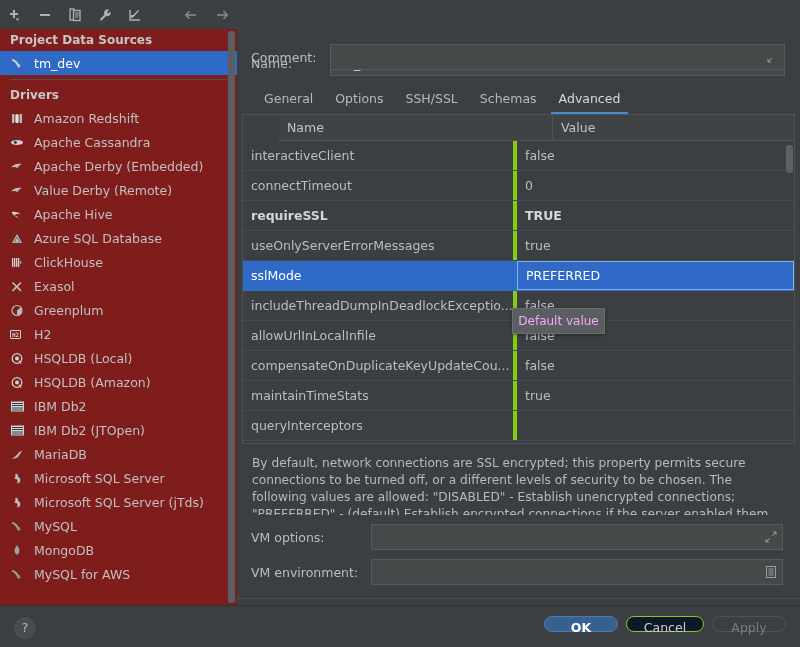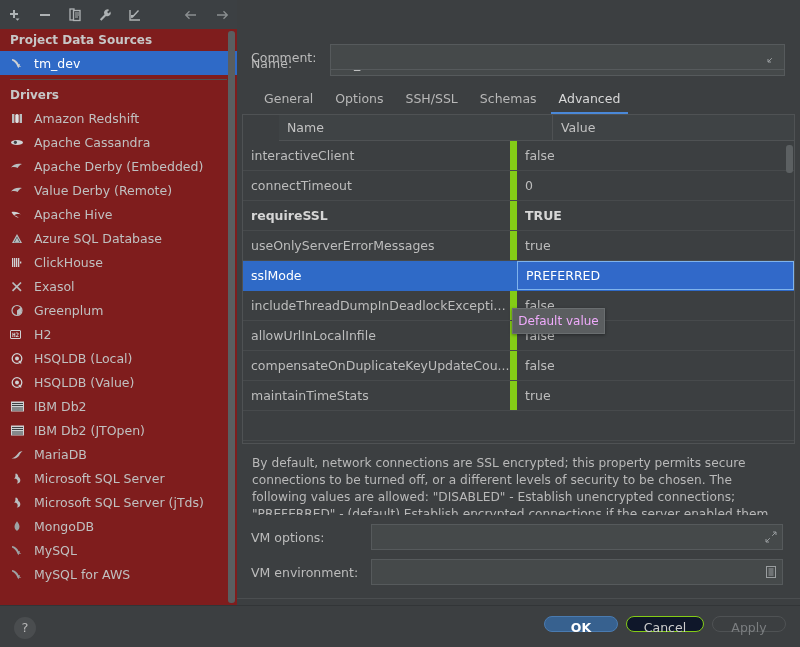--- a/index.html
+++ b/index.html
@@ -110,21 +110,21 @@
     height: 25px; line-height: 25px; font-size: 12.5px; color: #c2c2c2;
     padding-left: 8px;
   }
   .th.c1 { width: 274px; border-right: 1px solid #4f5254; }
   .th.c2 { flex: 1 1 auto; }
   .trow { display: flex; height: 30px; border-bottom: 1px solid #474a4c; }
   .td {
     height: 29px; line-height: 29px; font-size: 12.5px; color: #bdbdbd;
     padding-left: 8px; overflow: hidden; white-space: nowrap; text-overflow: ellipsis;
   }
-  .td.c1 { width: 274px; min-width: 274px; border-right: 7px solid #84cc16; }
+  .td.c1 { width: 274px; min-width: 274px; border-right: 4px solid #84cc16; }
   .td.c2 { flex: 1 1 auto; }
   .trow.bold .td { font-weight: bold; color: #d6d6d6; }
   .trow.selected { background: #2f6ac7; border-bottom: 1px solid #2f6ac7; }
   .trow.selected .td { color: #ffffff; border-right: none; }
   .trow.selected .td.c2 {
     background: #3169c9; border: 1px solid #7fb3ec; height: 29px; line-height: 27px;
   }
   #table-sb {
     position: absolute; right: 1px; top: 27px; width: 8px; height: 302px;
   }
@@ -341,21 +341,21 @@
         <span>HSQLDB (Local)</span>
       </div>
       <div class="drv-row">
         <span class="row-icon">
           <svg width="14" height="13" viewBox="0 0 14 13">
               <circle cx="7" cy="6.5" r="4.8" fill="none" stroke="#cfd2d4" stroke-width="1.3"></circle>
               <circle cx="7" cy="6.5" r="2" fill="#cfd2d4"></circle>
               <path d="M8.8 9 l2.4 2.4" stroke="#cfd2d4" stroke-width="1.3"></path>
             </svg>
         </span>
-        <span>HSQLDB (Value)</span>
+        <span>HSQLDB (Amazon)</span>
       </div>
       <div class="drv-row">
         <span class="row-icon">
           <svg width="15" height="13" viewBox="0 0 15 13">
             <rect x="1" y="1.5" width="13" height="10" fill="#cfd2d4"></rect>
             <g fill="#3c4043">
                 <rect x="2" y="3" width="11" height="1"></rect>
                 <rect x="2" y="5" width="11" height="1"></rect>
                 <rect x="2" y="7.5" width="11" height="1"></rect>
                 <rect x="2" y="9.5" width="11" height="1"></rect>
@@ -397,33 +397,33 @@
       <div class="drv-row">
         <span class="row-icon">
           <svg width="14" height="13" viewBox="0 0 14 13">
               <path d="M6 1.5 c1.6 0.6 2.4 2 2.3 3.6 1.4 0.6 2.2 2 2 3.6 -0.3 1.8 -1.8 3 -3.6 2.8 0.9 -0.9 1.2 -2 0.8 -3.1 -0.6 -1.5 -2 -1.9 -3.4 -1.4 1 -1.3 1.5 -2.6 1.3 -4 -0.1 -0.6 -0.1 -1.1 0.6 -1.5z" fill="#b9bdbf"></path>
             </svg>
         </span>
         <span>Microsoft SQL Server (jTds)</span>
       </div>
       <div class="drv-row">
         <span class="row-icon">
-          <svg width="14" height="13" viewBox="0 0 14 13">
-              <path d="M7 1.2 c2.2 2.6 3 5 2.2 7 -0.5 1.3 -1.4 2.1 -2.2 2.6 -0.8 -0.5 -1.7 -1.3 -2.2 -2.6 -0.8 -2 0 -4.4 2.2 -7z" fill="#9ea2a4"></path>
-            </svg>
-        </span>
-        <span>MongoDB</span>
-      </div>
-      <div class="drv-row">
-        <span class="row-icon">
           <svg width="15" height="14" viewBox="0 0 15 14">
             <path d="M2 3 c3 0.4 5.5 2.4 6.6 5.2 l1.3 -0.3 -0.4 1.6 1.8 1.2 -2.4 0.1 -0.2 1.4 -1.1 -1.3 c-1.1 -3 -3 -5.3 -5.6 -6.4z" fill="#9ea2a4"></path>
           </svg>
         </span>
         <span>MySQL</span>
+      </div>
+      <div class="drv-row">
+        <span class="row-icon">
+          <svg width="14" height="13" viewBox="0 0 14 13">
+              <path d="M7 1.2 c2.2 2.6 3 5 2.2 7 -0.5 1.3 -1.4 2.1 -2.2 2.6 -0.8 -0.5 -1.7 -1.3 -2.2 -2.6 -0.8 -2 0 -4.4 2.2 -7z" fill="#9ea2a4"></path>
+            </svg>
+        </span>
+        <span>MongoDB</span>
       </div>
       <div class="drv-row">
         <span class="row-icon">
           <svg width="15" height="14" viewBox="0 0 15 14">
             <path d="M2 3 c3 0.4 5.5 2.4 6.6 5.2 l1.3 -0.3 -0.4 1.6 1.8 1.2 -2.4 0.1 -0.2 1.4 -1.1 -1.3 c-1.1 -3 -3 -5.3 -5.6 -6.4z" fill="#9ea2a4"></path>
           </svg>
         </span>
         <span>MySQL for AWS</span>
       </div>
     </div>
@@ -504,20 +504,21 @@
       </div>
       <div class="trow">
         <div class="td c1">compensateOnDuplicateKeyUpdateCou...</div>
         <div class="td c2">false</div>
       </div>
       <div class="trow">
         <div class="td c1">maintainTimeStats</div>
         <div class="td c2">true</div>
       </div>
       <div class="trow">
+        <div class="td c1">queryInterceptors</div>
         <div class="td c2"></div>
       </div>
 
       <div id="table-sb">
         <div class="thumb"></div>
       </div>
     </div>
 
     <div id="desc">By default, network connections are SSL encrypted; this property permits secure connections to be turned off, or a different levels of security to be chosen. The following values are allowed: "DISABLED" - Establish unencrypted connections; "PREFERRED" - (default) Establish encrypted connections if the server enabled them, otherwise fall back to unencrypted</div>
 

